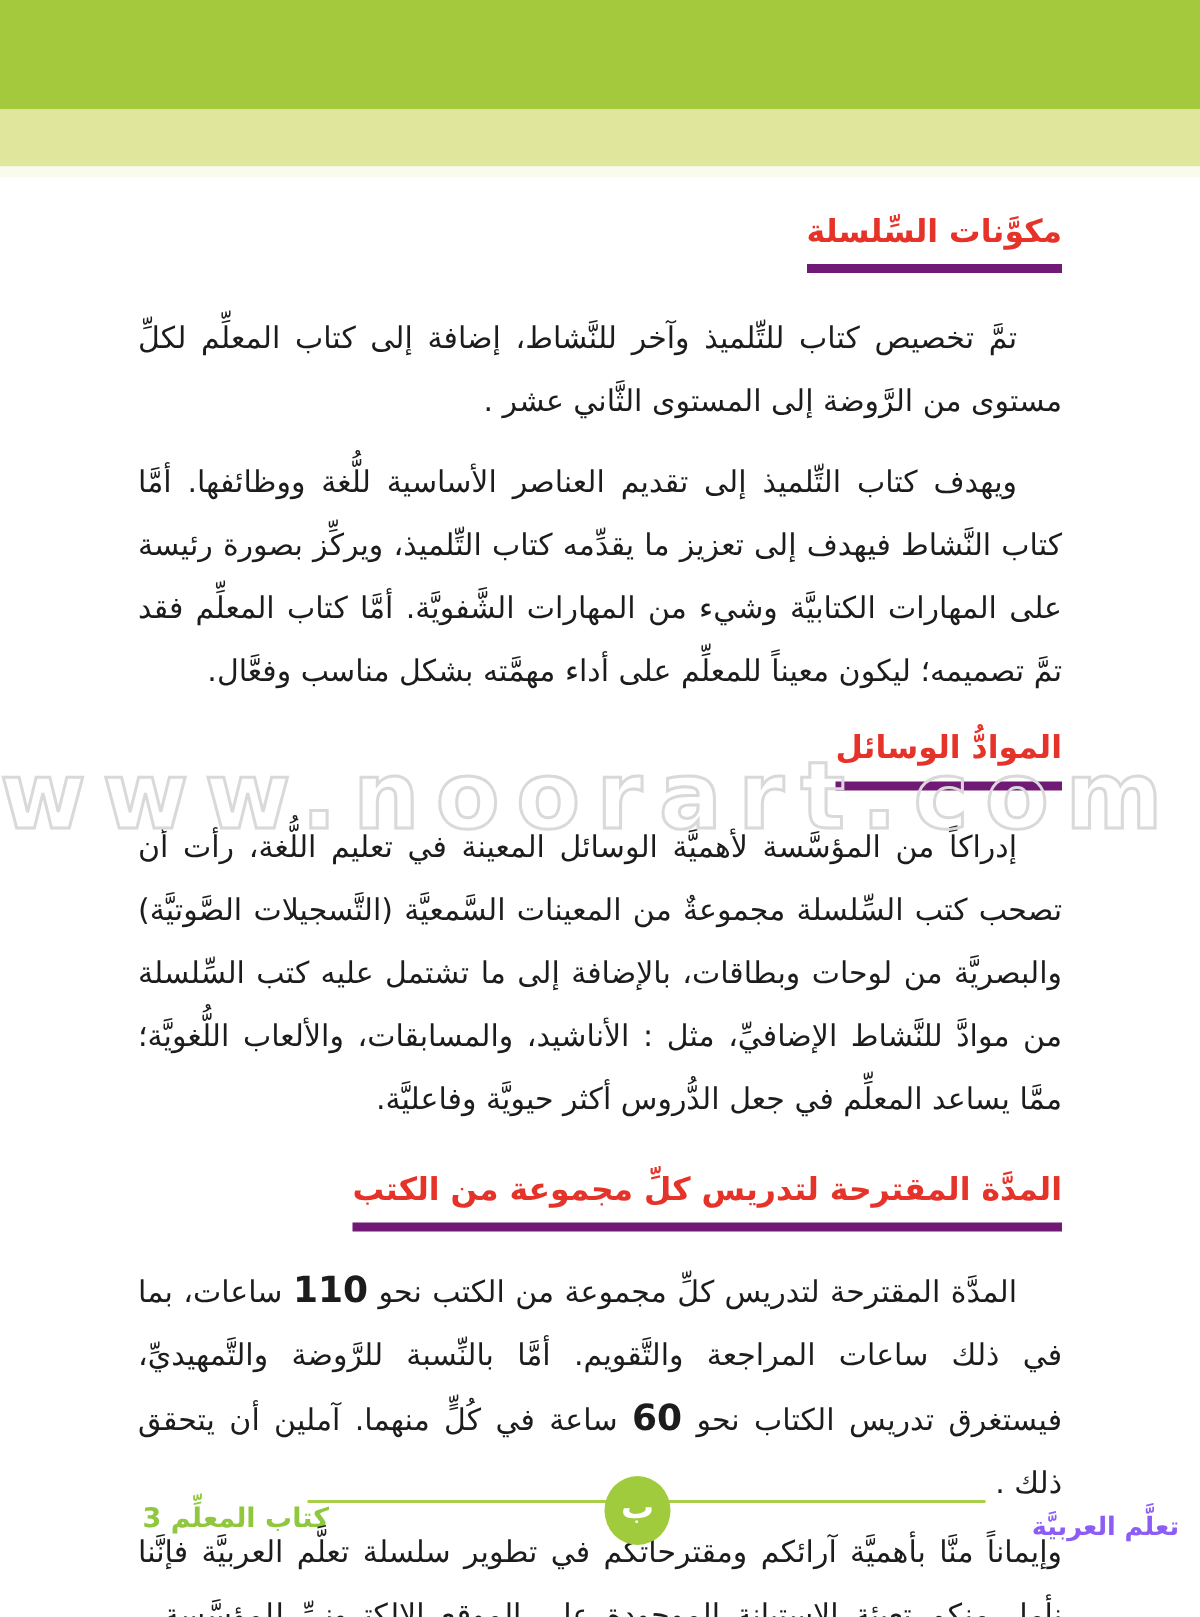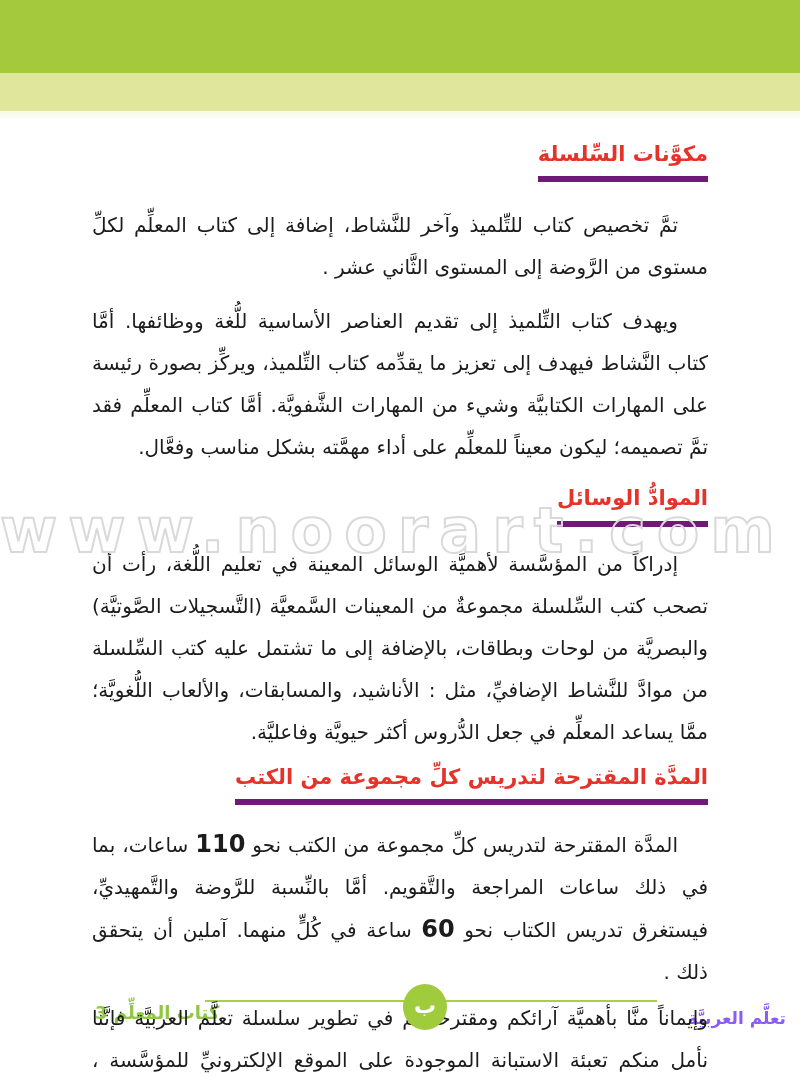--- a/index.html
+++ b/index.html
@@ -37,21 +37,21 @@
   .red-heading {
     display:inline-block;
     color:#e6332a;
     font-size:21px; font-weight:bold;
     margin:0; padding-bottom:7px;
     border-bottom:6px solid #701a75;
     line-height:1.4;
   }
   .mt-h1 { margin-top:22px; }
   .mt-h2 { margin-top:16px; }
-  .mt-h3 { margin-top:10px; }
+  .mt-h3 { margin-top:26px; }
   .body-par {
     font-size:20px; line-height:42px;
     text-align:justify;
     margin:0;
   }
   .indent { text-indent:30px; }
   .mt-p1 { margin-top:22px; }
   .mt-p2 { margin-top:12px; }
   .mt-p3 { margin-top:16px; }
   .mt-p4 { margin-top:18px; }

